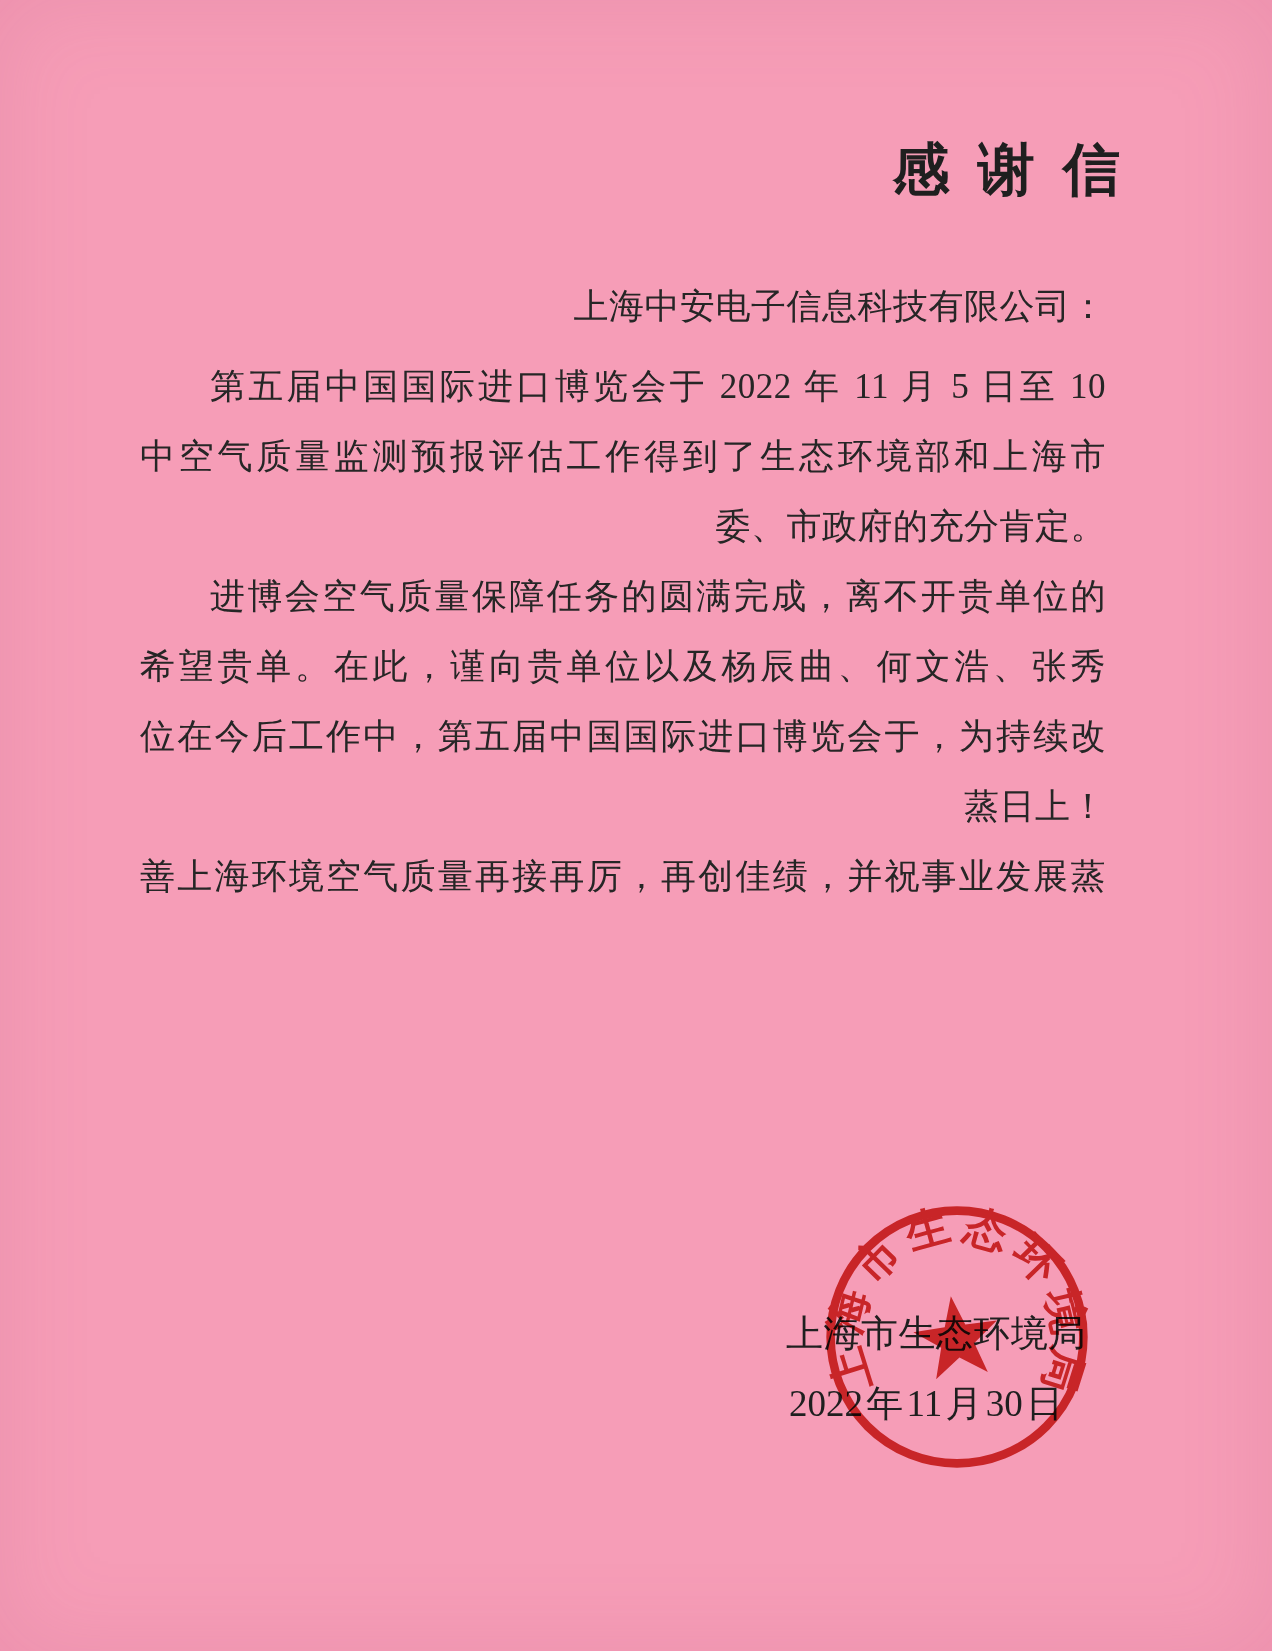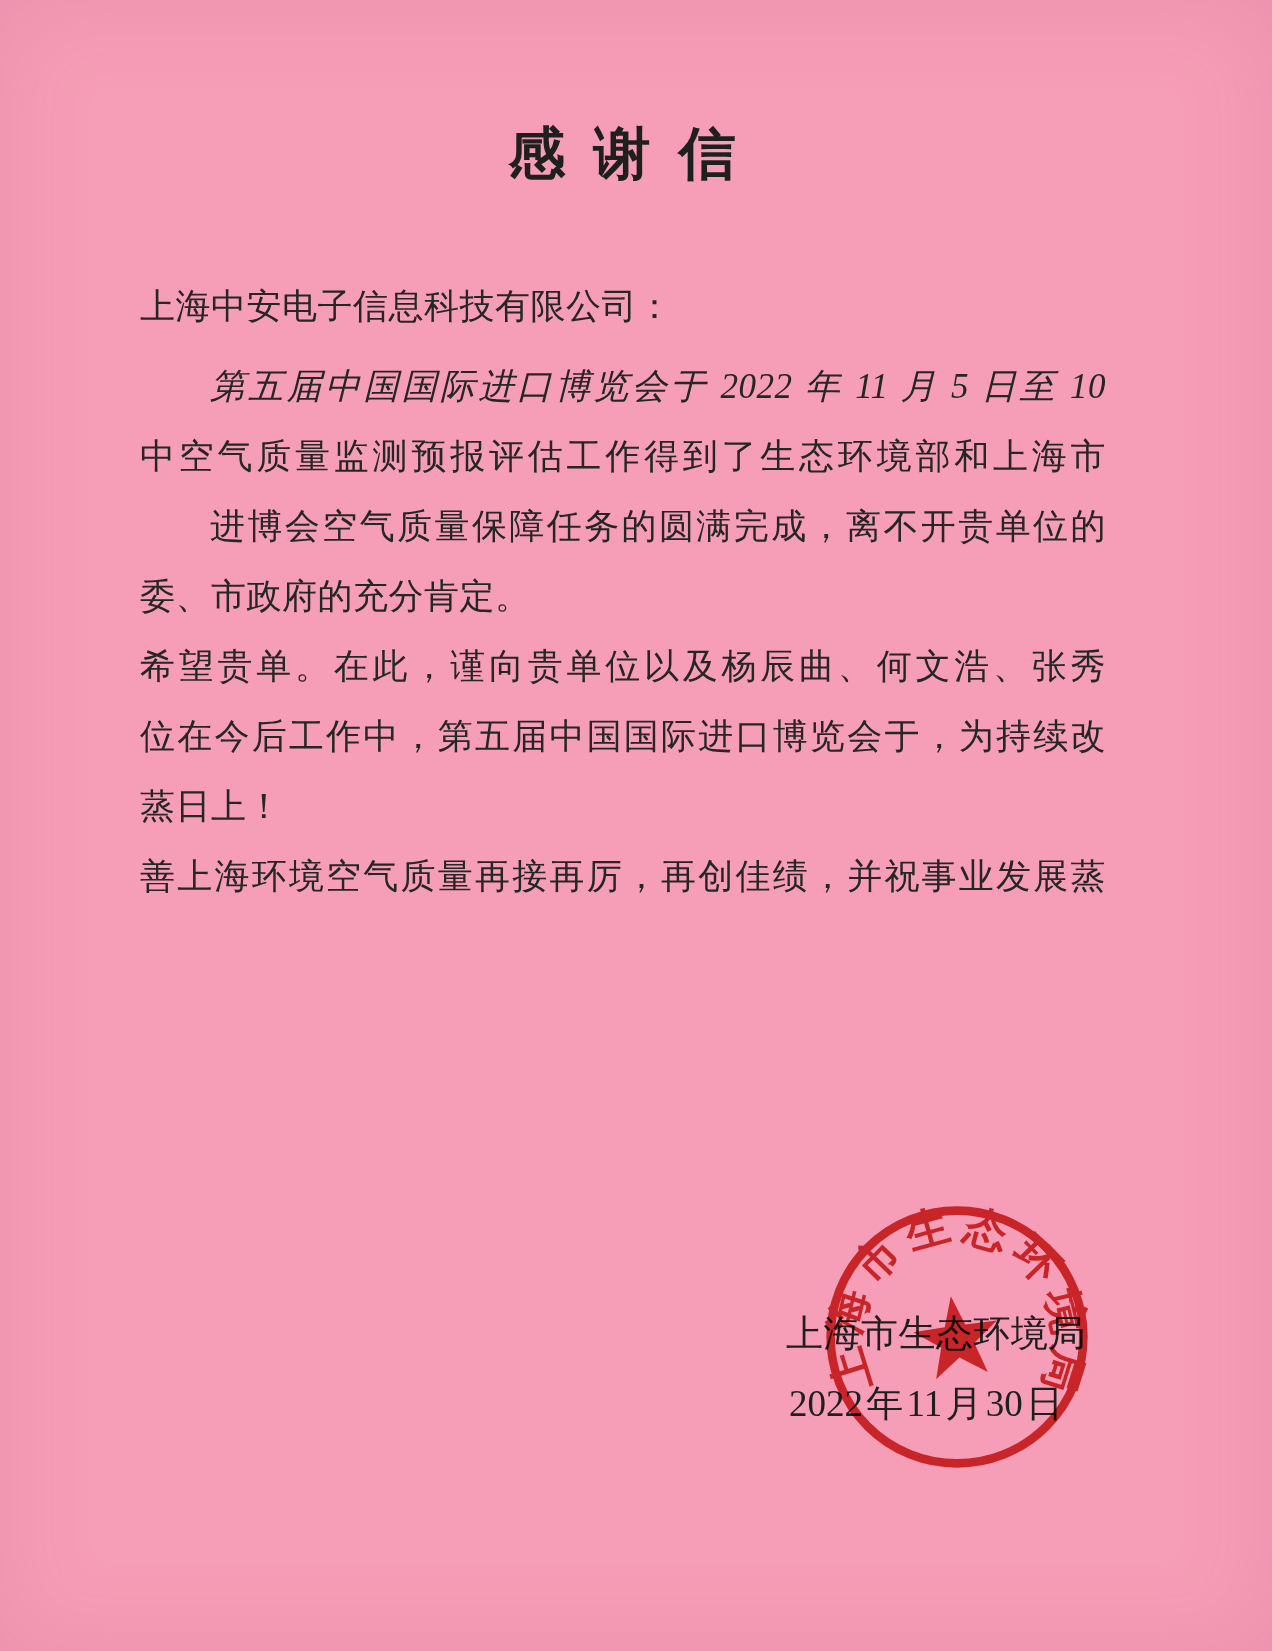--- a/index.html
+++ b/index.html
@@ -12,41 +12,41 @@
     overflow: hidden;
     font-family: "Liberation Serif", "DejaVu Serif", serif;
     color: #262626;
     box-shadow: inset 0 0 90px rgba(190, 90, 125, 0.18);
   }
   .title {
     position: absolute;
     top: 116px;
     left: 140px;
     width: 966px;
-    margin: 0;
-    text-align: center;
+    margin: 16px;
+    text-align: right;
     font-size: 57px;
     font-weight: 700;
     letter-spacing: 2px;
     word-spacing: 10px;
     color: #1f1f1f;
   }
   .letter-body {
     position: absolute;
     top: 272px;
     left: 140px;
     width: 966px;
     font-size: 35px;
     line-height: 70px;
     letter-spacing: 0.5px;
   }
-  .line { min-height: 70px; }
+  .line { min-height: 70px; text-align: right; }
   .just { text-align: justify; text-align-last: justify; }
   .indent { text-indent: 2em; }
-  .gap-top { margin-top: 10px; font-style: italic; }
+  .gap-top { margin-top: 10px; }
   .signature {
     position: absolute;
     top: 1309px;
     left: 786px;
     font-size: 37px;
     letter-spacing: 0.5px;
     color: #1f1f1f;
   }
   .date-line {
     position: absolute;
@@ -75,23 +75,23 @@
 
 <div class="page">
 
   <h1 class="title">感 谢 信</h1>
 
   <div class="letter-body">
     <div class="line">上海中安电子信息科技有限公司：</div>
 
     <div class="line indent just gap-top">第五届中国国际进口博览会于 2022 年 11 月 5 日至 10</div>
     <div class="line just">中空气质量监测预报评估工作得到了生态环境部和上海市</div>
+    <div class="line">委、市政府的充分肯定。</div>
+
     <div class="line indent just">进博会空气质量保障任务的圆满完成，离不开贵单位的</div>
-
-    <div class="line">委、市政府的充分肯定。</div>
     <div class="line just">希望贵单。在此，谨向贵单位以及杨辰曲、何文浩、张秀</div>
     <div class="line just">位在今后工作中，第五届中国国际进口博览会于，为持续改</div>
     <div class="line">蒸日上！</div>
     <div class="line just">善上海环境空气质量再接再厉，再创佳绩，并祝事业发展蒸</div>
   </div>
 
   <div class="signature">上海市生态环境局</div>
   <div class="date-line">2022 年 11 月 30 日</div>
 
   <svg class="seal" viewBox="0 0 280 280" aria-hidden="true">

